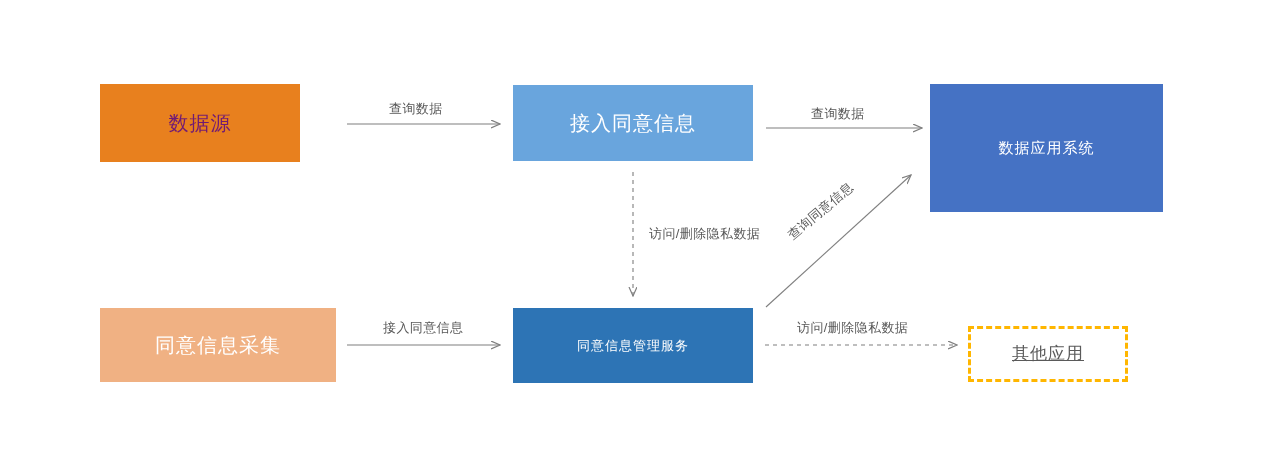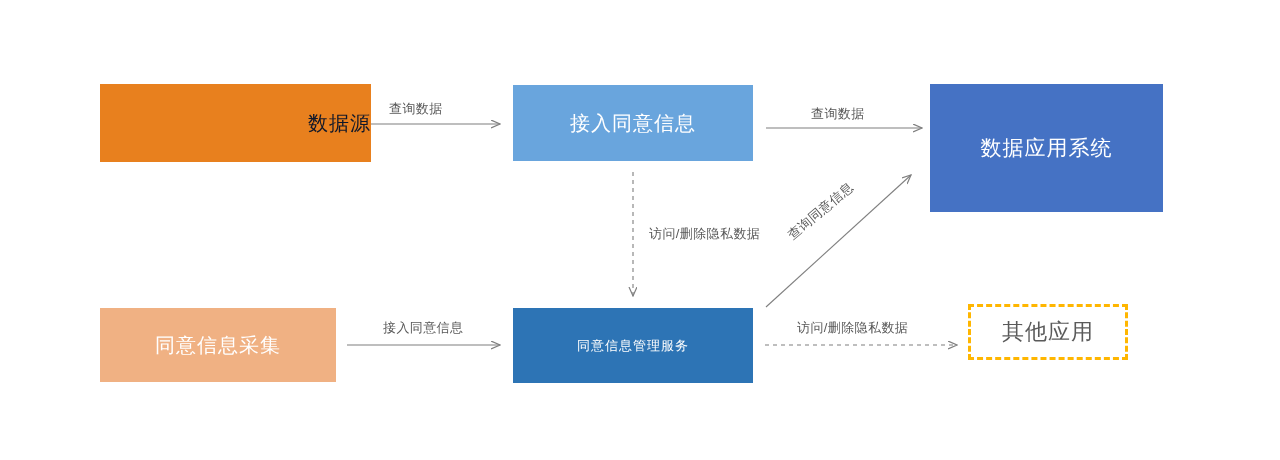--- a/index.html
+++ b/index.html
@@ -26,56 +26,56 @@
     box-sizing: border-box;
     letter-spacing: 1px;
   }
   .node-label {
     display: block;
     line-height: 1.2;
   }
 
   
   #node-datasource {
-    left: 100px; top: 84px; width: 271px; height: 78px;
+    left: 100px; top: 84px; width: 200px; height: 78px;
     background: #e8801e;
-    color: #0f172a;
+    color: #701a75;
     font-size: 20px;
-    justify-content: flex-end;
   }
   #node-dataset-mgmt {
     left: 513px; top: 85px; width: 240px; height: 76px;
     background: #69a5dd;
     color: #ffffff;
     font-size: 20px;
   }
   #node-data-app-system {
     left: 930px; top: 84px; width: 233px; height: 128px;
     background: #4572c4;
     color: #ffffff;
-    font-size: 21px;
+    font-size: 15px;
   }
   #node-consent-collect {
     left: 100px; top: 308px; width: 236px; height: 74px;
     background: #f0b183;
     color: #ffffff;
     font-size: 20px;
   }
   #node-consent-service {
     left: 513px; top: 308px; width: 240px; height: 75px;
     background: #2d74b5;
     color: #ffffff;
     font-size: 13px;
   }
   #node-other-app {
-    left: 968px; top: 304px; width: 160px; height: 56px;
+    left: 968px; top: 326px; width: 160px; height: 56px;
     background: #ffffff;
     color: #5a5a5a;
-    font-size: 22px;
+    font-size: 17px;
     border: 3px dashed #ffb600;
+    text-decoration: underline;
   }
 
   
   #connectors {
     position: absolute;
     left: 0; top: 0;
     width: 1280px;
     height: 460px;
     pointer-events: none;
   }

